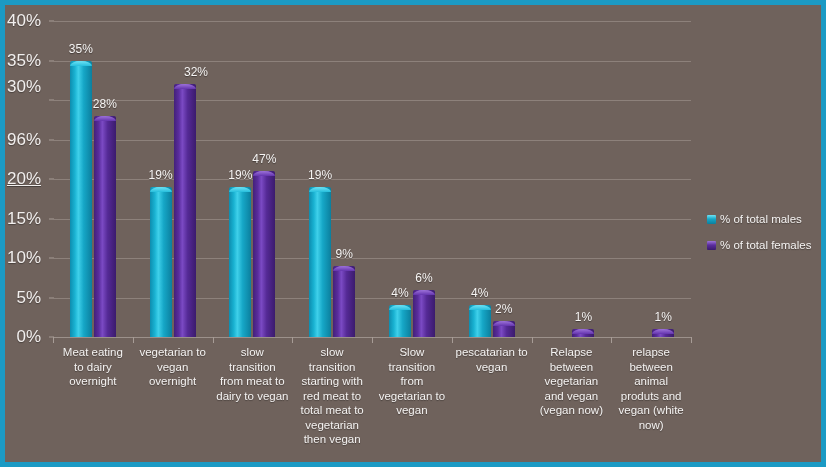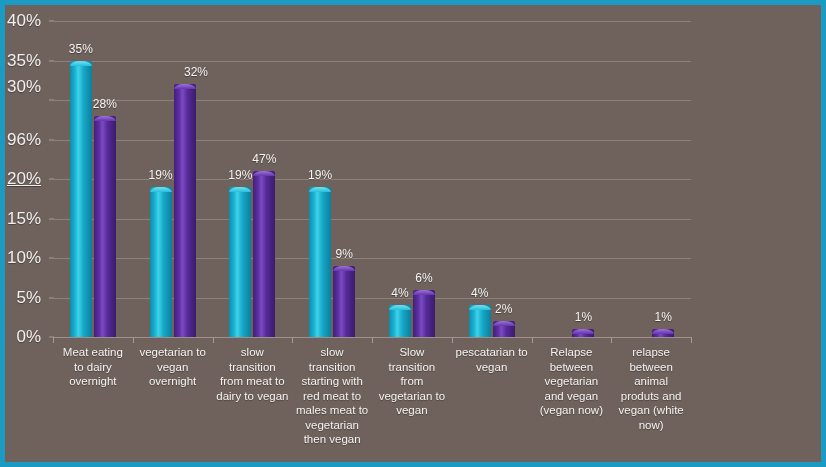--- a/index.html
+++ b/index.html
@@ -255,21 +255,21 @@
         <div>slow</div>
         <div>transition</div>
         <div>from meat to</div>
         <div>dairy to vegan</div>
       </div>
       <div class="cat-group" style="left: 239.25px; width: 79.75px;">
         <div>slow</div>
         <div>transition</div>
         <div>starting with</div>
         <div>red meat to</div>
-        <div>males meat to</div>
+        <div>total meat to</div>
         <div>vegetarian</div>
         <div>then vegan</div>
       </div>
       <div class="cat-group" style="left: 319px; width: 79.75px;">
         <div>Slow</div>
         <div>transition</div>
         <div>from</div>
         <div>vegetarian to</div>
         <div>vegan</div>
       </div>
@@ -287,14 +287,24 @@
       <div class="cat-group" style="left: 558.25px; width: 79.75px;">
         <div>relapse</div>
         <div>between</div>
         <div>animal</div>
         <div>produts and</div>
         <div>vegan (white</div>
         <div>now)</div>
       </div>
     </div>
 
+  <div id="legend">
+      <div class="legend-row">
+        <span class="legend-swatch male"></span>
+        <span class="legend-text">% of total males</span>
+      </div>
+      <div class="legend-row">
+        <span class="legend-swatch female"></span>
+        <span class="legend-text">% of total females</span>
+      </div>
+    </div>
 
 </div>
 
 </body></html>

